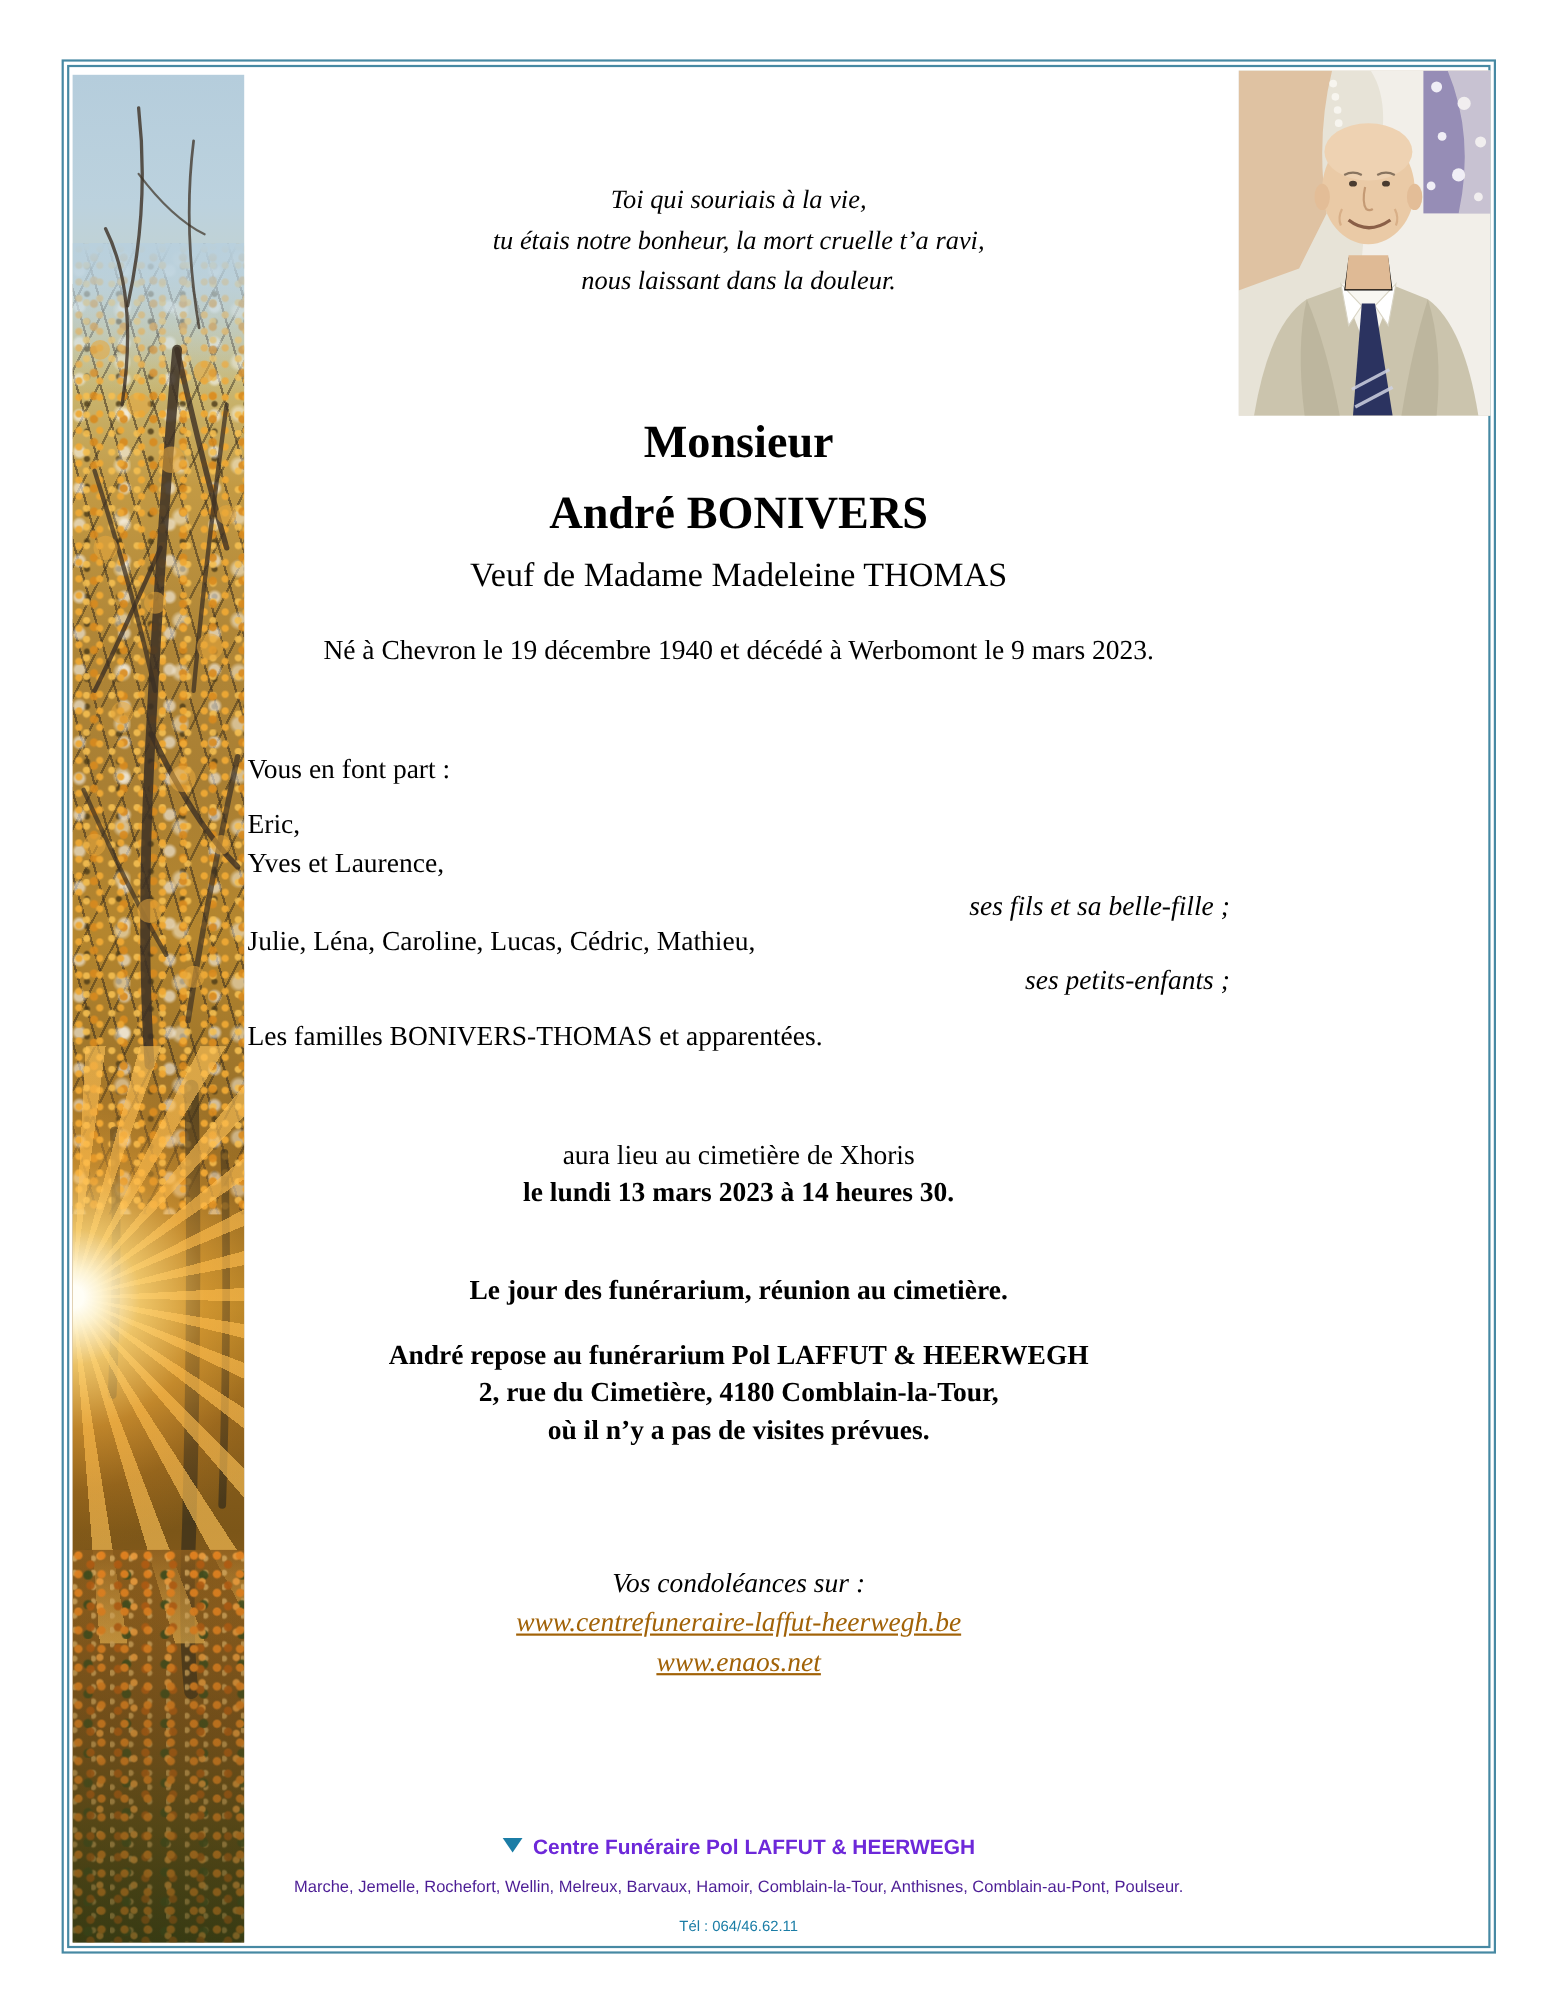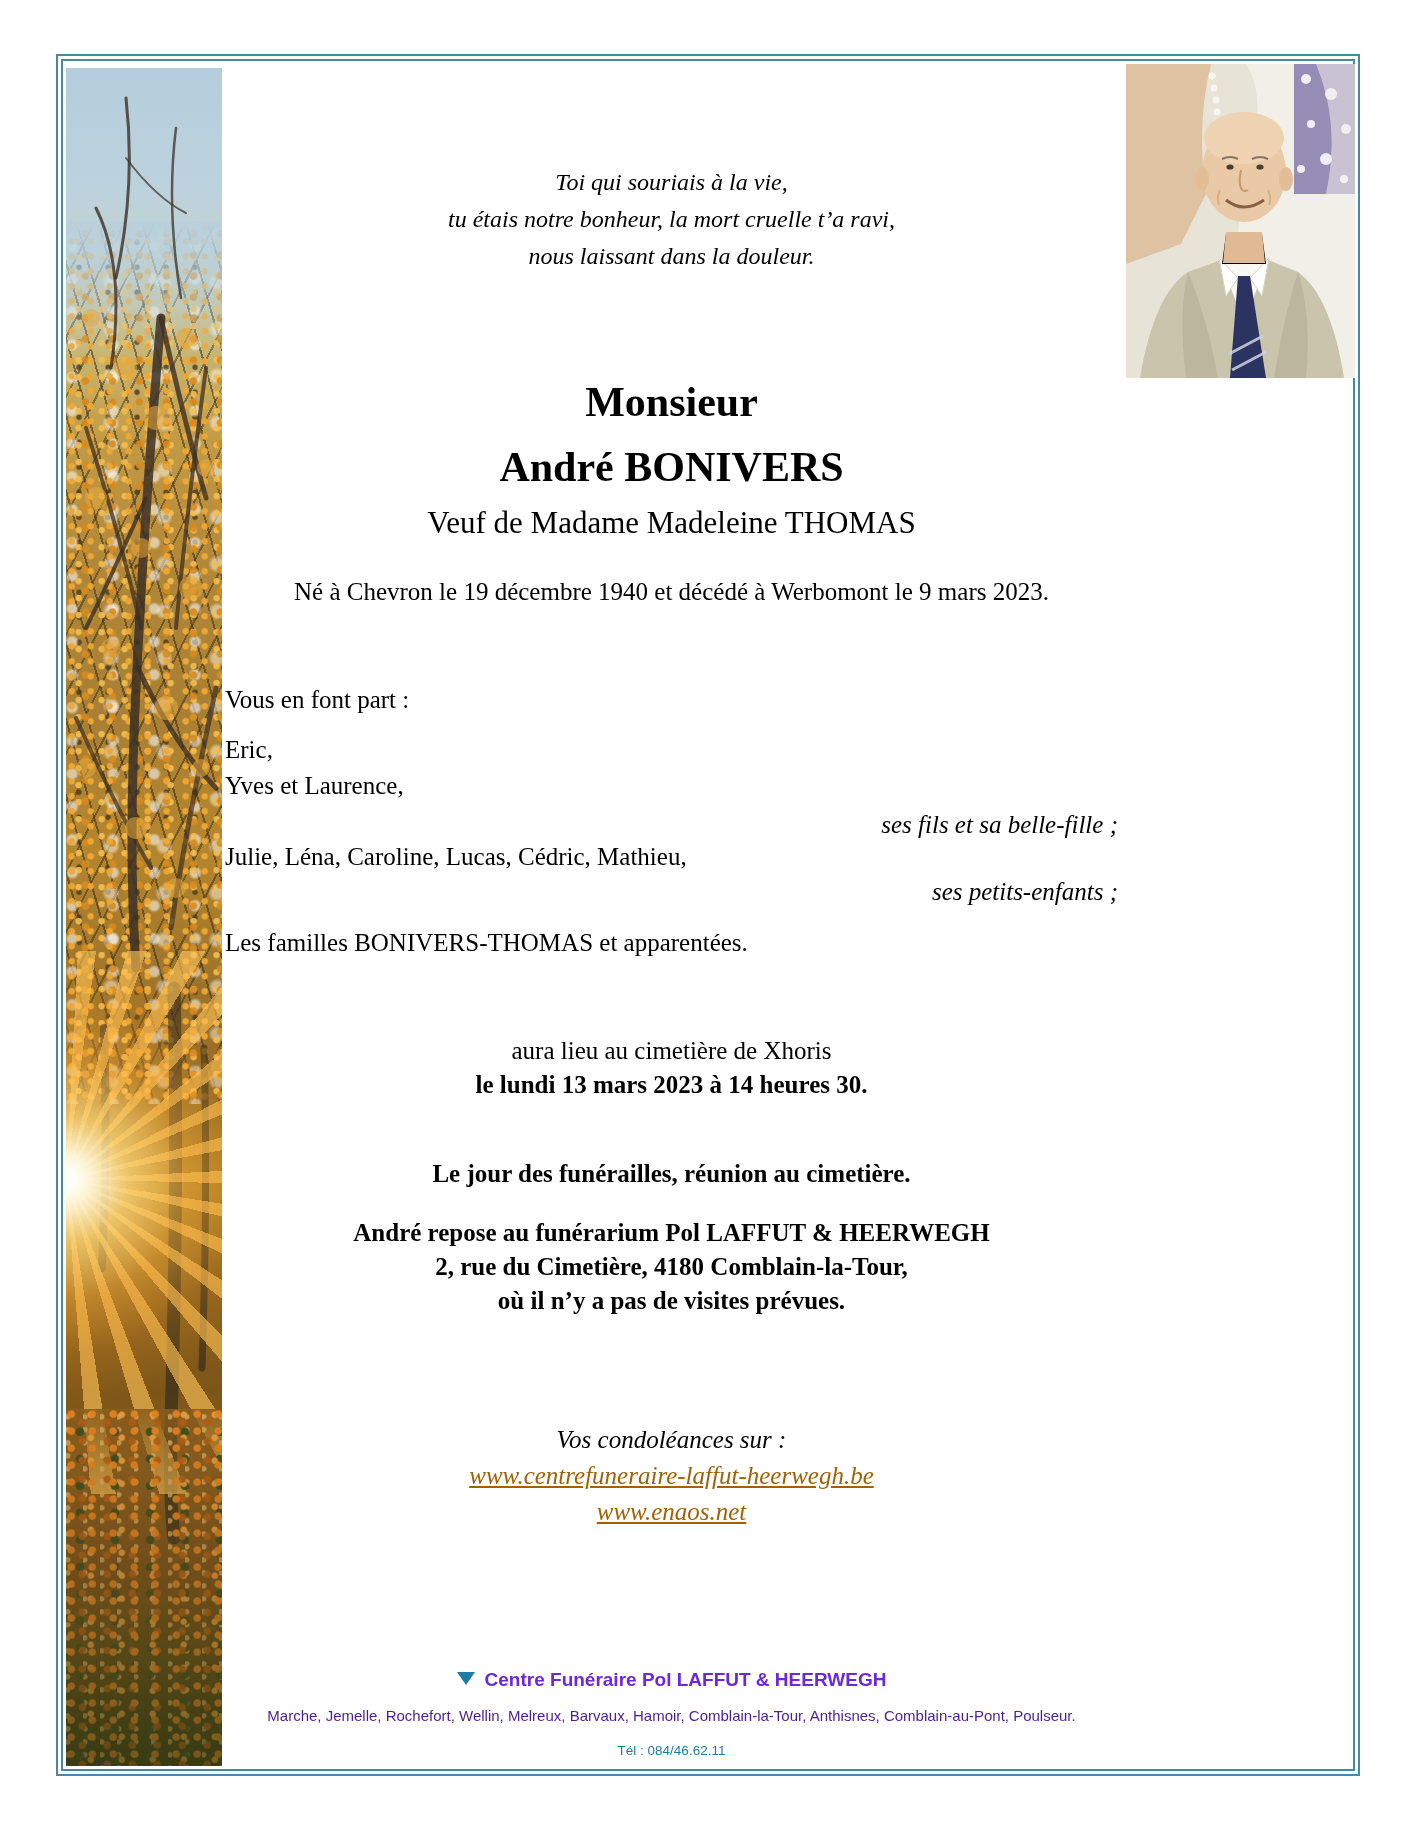--- a/index.html
+++ b/index.html
@@ -248,31 +248,31 @@
 </div>
 <div class="tb rel1">ses fils et sa belle-fille ;</div>
 <div class="tb gkids">Julie, Léna, Caroline, Lucas, Cédric, Mathieu,</div>
 <div class="tb rel2">ses petits-enfants ;</div>
 <div class="tb families">Les familles BONIVERS-THOMAS et apparentées.</div>
 
 <div class="tb ceremony">
   <div>aura lieu au cimetière de Xhoris</div>
   <div class="bold">le lundi 13 mars 2023 à 14 heures 30.</div>
 </div>
-<div class="tb meeting">Le jour des funérailles, réunion au cimetière.</div>
+<div class="tb meeting">Le jour des funérarium, réunion au cimetière.</div>
 
 <div class="tb repose">
   <div>André repose au funérarium Pol LAFFUT &amp; HEERWEGH</div>
   <div>2, rue du Cimetière, 4180 Comblain-la-Tour,</div>
   <div>où il n’y a pas de visites prévues.</div>
 </div>
 
 <div class="tb condol">
   <div>Vos condoléances sur :</div>
   <div><a href="#">www.centrefuneraire-laffut-heerwegh.be</a></div>
   <div><a href="#">www.enaos.net</a></div>
 </div>
 
 <div class="tb footer-brand">
   <span class="tri"></span><span>Centre Funéraire Pol LAFFUT &amp; HEERWEGH</span>
 </div>
 <div class="tb footer-loc">Marche, Jemelle, Rochefort, Wellin, Melreux, Barvaux, Hamoir, Comblain-la-Tour, Anthisnes, Comblain-au-Pont, Poulseur.</div>
-<div class="tb footer-tel">Tél : 084/46.62.11</div>
+<div class="tb footer-tel">Tél : 064/46.62.11</div>
 
 </body></html>

